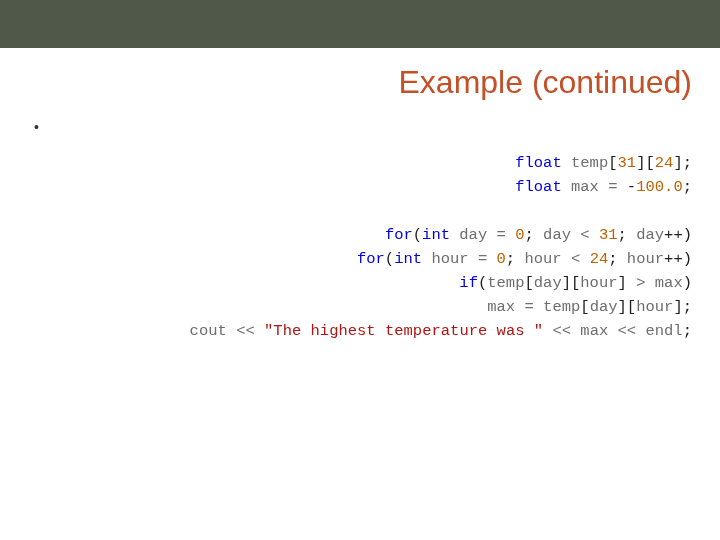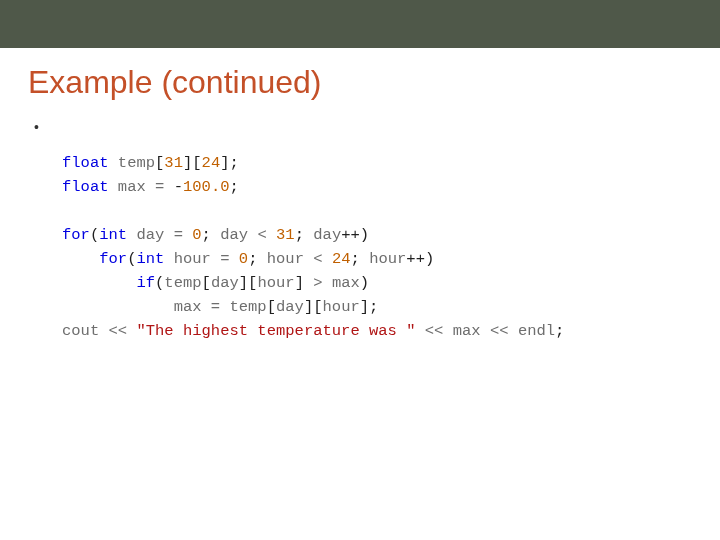--- a/index.html
+++ b/index.html
@@ -11,20 +11,21 @@
     background: #ffffff;
     overflow: hidden;
   }
   .top-bar {
     width: 100%;
     height: 48px;
     background: #4f5849;
   }
   .content {
     padding: 16px 28px 0 28px;
+    text-align: right;
   }
   .title {
     font-size: 32px;
     color: #c45028;
     margin: 0 0 20px 0;
     font-weight: normal;
   }
   .bullet-line {
     display: flex;
     align-items: baseline;

